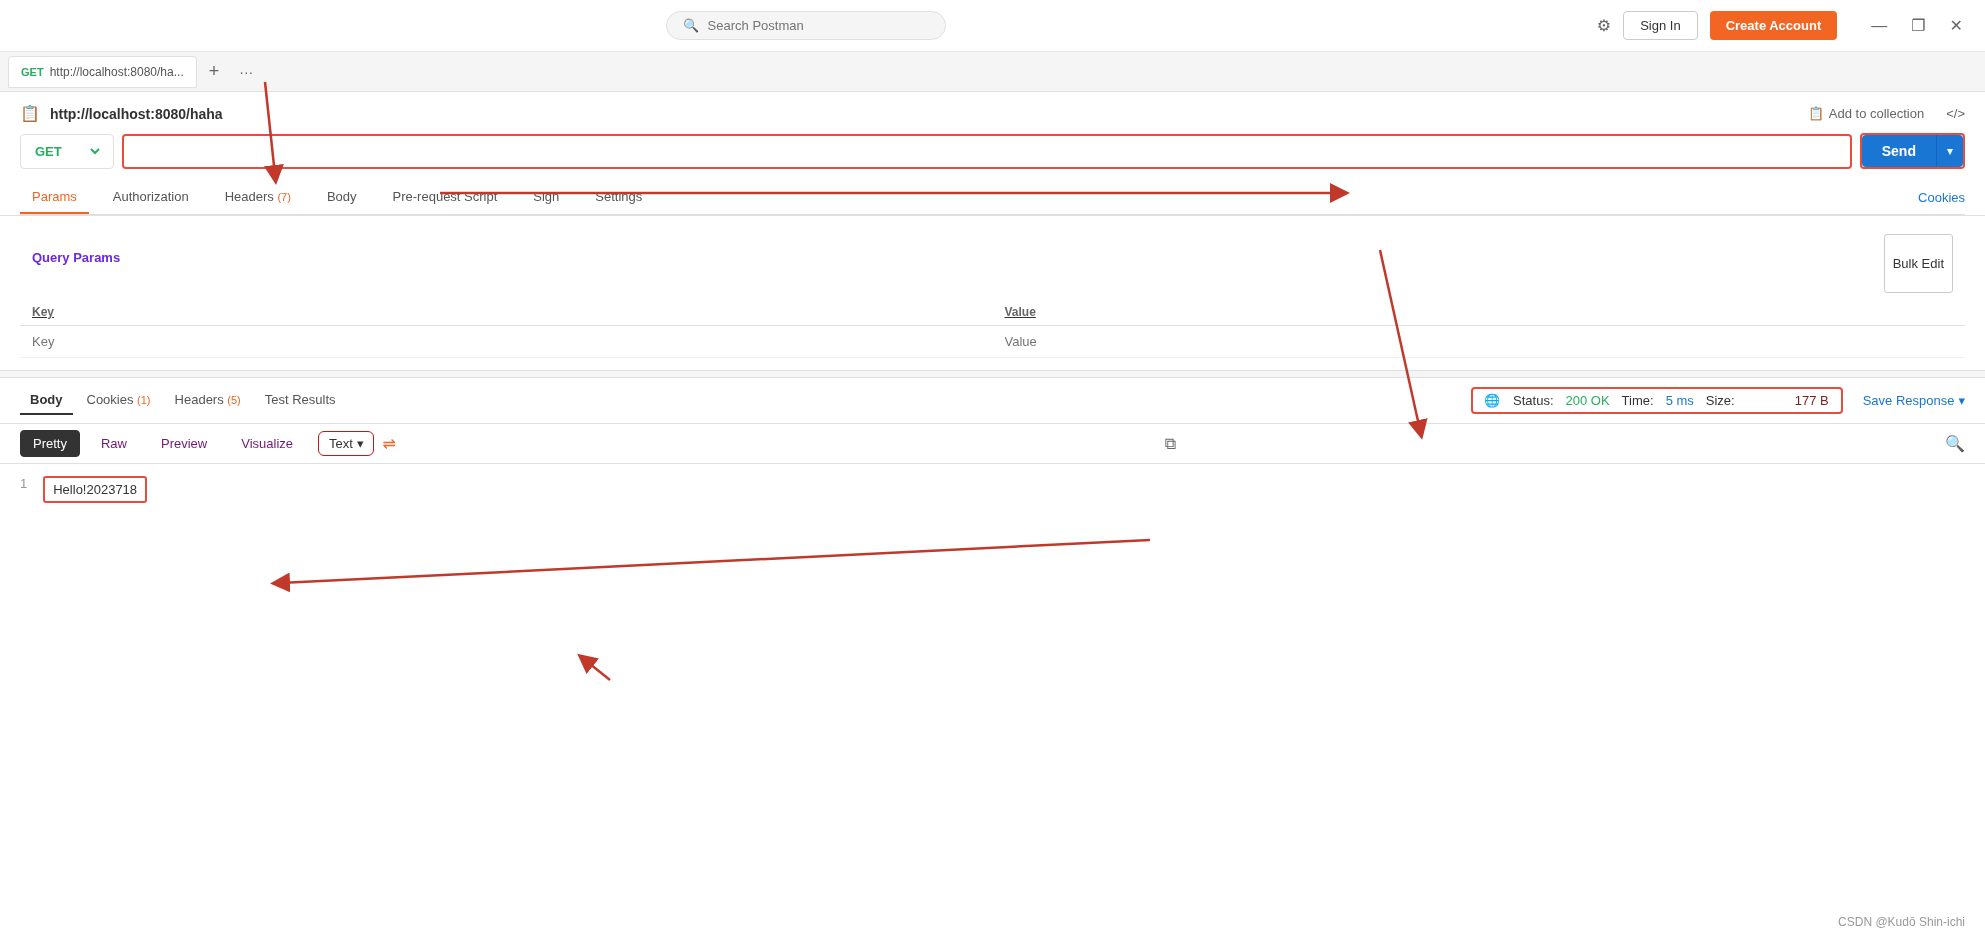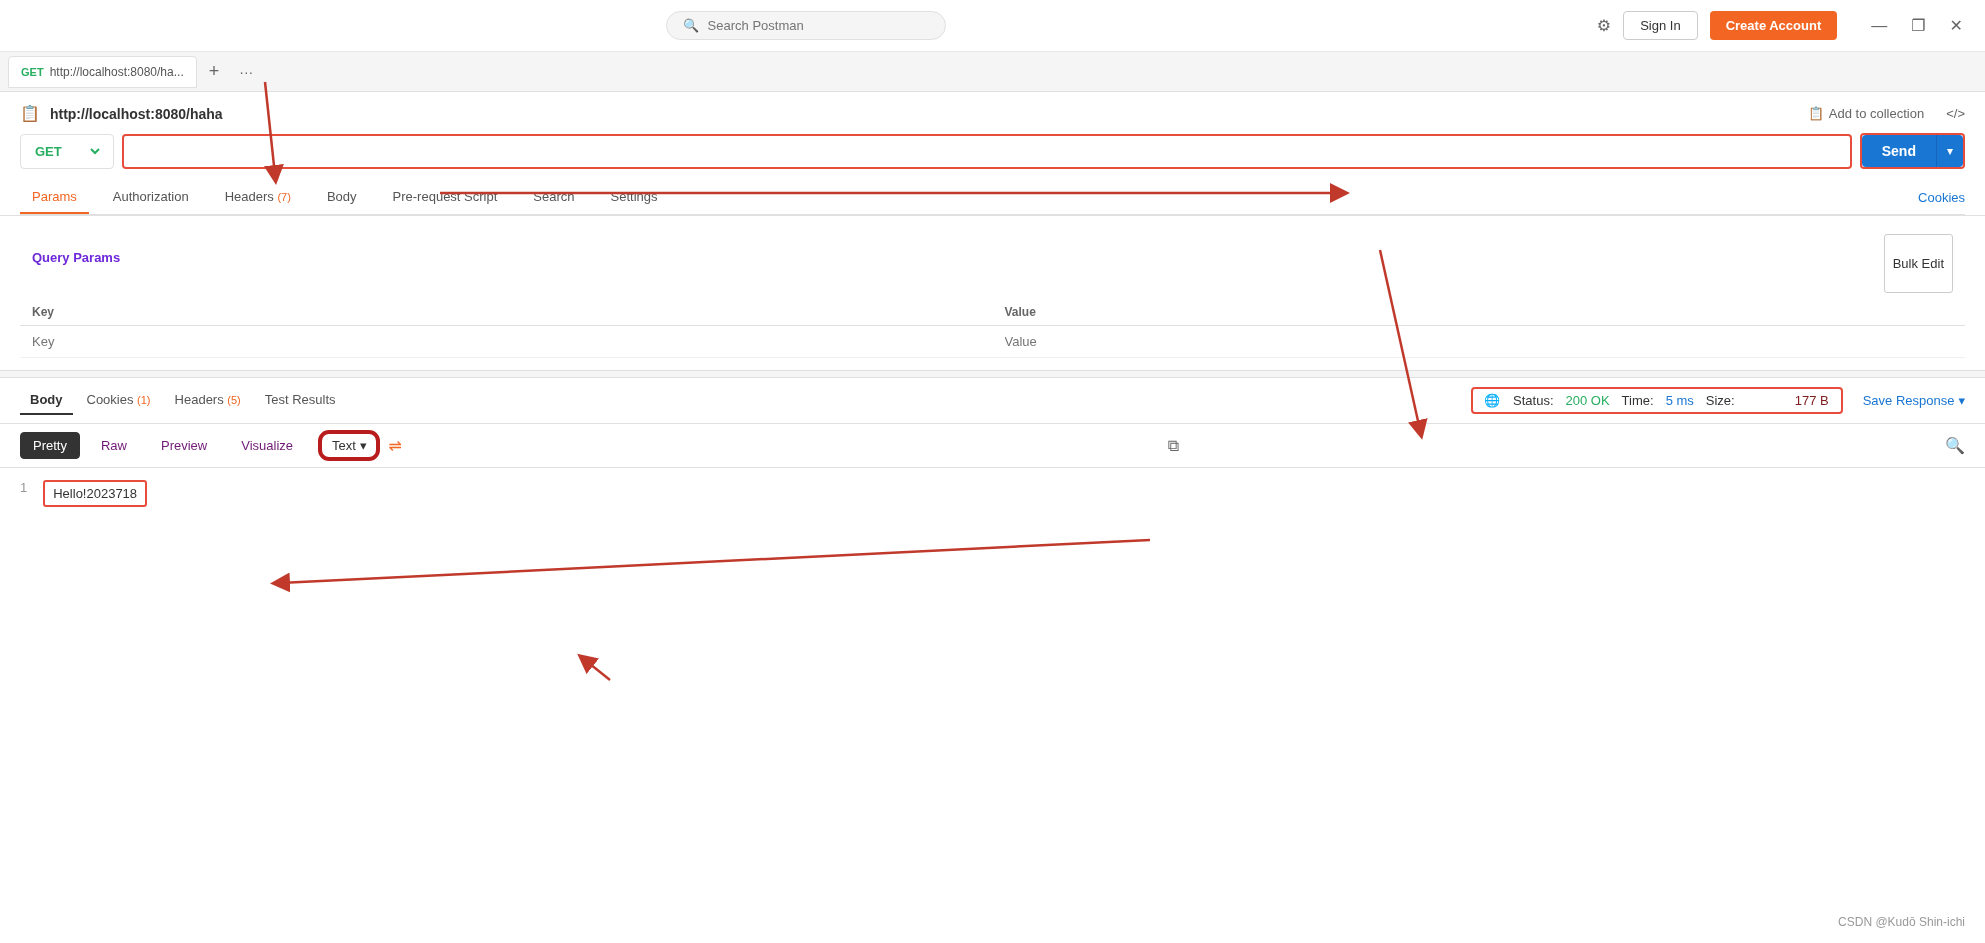--- a/index.html
+++ b/index.html
@@ -45,21 +45,21 @@
     
     .req-tabs { display: flex; align-items: center; gap: 12px; border-bottom: 1px solid #e0e0e0; }
     .req-tab { padding: 8px 12px; cursor: pointer; font-size: 13px; color: #555; border-bottom: 2px solid transparent; }
     .req-tab.active { color: #f26522; border-bottom: 2px solid #f26522; }
     .req-tab-right { margin-left: auto; color: #1976d2; font-size: 13px; cursor: pointer; padding: 8px 0; }
     .badge { color: #f26522; font-size: 11px; }
 
     
     .params-section { padding: 12px 20px; }
     .section-title { font-size: 13px; font-weight: 600; color: #6d28d9; margin-bottom: 12px; }
-    .params-table { width: 100%; border-collapse: collapse; }
+    .params-table { width: 100%; border-collapse: collapse; text-decoration: underline; }
     .params-table th { text-align: left; padding: 6px 12px; font-size: 12px; color: #666; font-weight: 600; border-bottom: 1px solid #e0e0e0; }
     .params-table td { padding: 8px 12px; border-bottom: 1px solid #f0f0f0; }
     .params-table input { border: none; outline: none; font-size: 13px; color: #999; width: 100%; background: transparent; }
     .bulk-edit { margin-left: auto; font-size: 13px; color: #333; border: 1px solid #ccc; border-radius: 3px; padding: 21px 8px; cursor: pointer; background: #fff; }
     .th-row { display: flex; justify-content: space-between; align-items: center; padding: 6px 12px; }
 
     
     .divider { height: 8px; background: #f5f5f5; border-top: 1px solid #e0e0e0; border-bottom: 1px solid #e0e0e0; }
 
     
@@ -71,21 +71,21 @@
     .resp-status { margin-left: auto; display: flex; align-items: center; gap: 12px; font-size: 13px; border: 2px solid #e74c3c; border-radius: 4px; padding: 4px 12px; }
     .status-ok { color: #27ae60; font-weight: 400; }
     .time-val { color: #1976d2; }
     .size-val { color: #7f1d1d; margin-left: 48px; }
     .save-response { color: #1976d2; font-size: 13px; cursor: pointer; display: flex; align-items: center; gap: 4px; }
 
     
     .format-bar { display: flex; align-items: center; padding: 6px 20px; border-bottom: 1px solid #e0e0e0; gap: 8px; }
     .fmt-btn { padding: 5px 12px; border-radius: 4px; border: 1px solid transparent; cursor: pointer; font-size: 13px; background: transparent; color: #701a75; }
     .fmt-btn.active { background: #333; color: #fff; border-color: #333; }
-    .fmt-select { display: flex; align-items: center; gap: 4px; border: 4px solid #b91c1c; border-radius: 11px; padding: 4px 10px; cursor: pointer; font-size: 13px; background: #fff; margin-left: 4px; justify-content: center; }
+    .fmt-select { display: flex; align-items: center; gap: 4px; border: 1px solid #b91c1c; border-radius: 6px; padding: 4px 10px; cursor: pointer; font-size: 13px; background: #fff; margin-left: 4px; justify-content: center; }
     .fmt-icon { font-size: 16px; cursor: pointer; color: #666; margin-left: auto; }
     .wrap-icon { cursor: pointer; color: #f26522; font-size: 16px; }
 
     
     .resp-body { padding: 12px 20px; font-size: 13px; position: relative; }
     .line-num { color: #999; margin-right: 16px; user-select: none; }
     .resp-content { display: flex; align-items: flex-start; }
     .resp-text-box { display: inline-block; border: 2px solid #e74c3c; border-radius: 3px; padding: 4px 8px; font-size: 13px; color: #333; background: #fff; }
 
     
@@ -168,21 +168,21 @@
       <span>Headers</span>
       <span class="badge">(7)</span>
     </div>
     <div class="req-tab">
       <span>Body</span>
     </div>
     <div class="req-tab">
       <span>Pre-request Script</span>
     </div>
     <div class="req-tab">
-      <span>Search</span>
+      <span>Sign</span>
     </div>
     <div class="req-tab">
       <span>Settings</span>
     </div>
     <div class="req-tab-right">
       <span>Cookies</span>
     </div>
   </div>
 </div>
 

